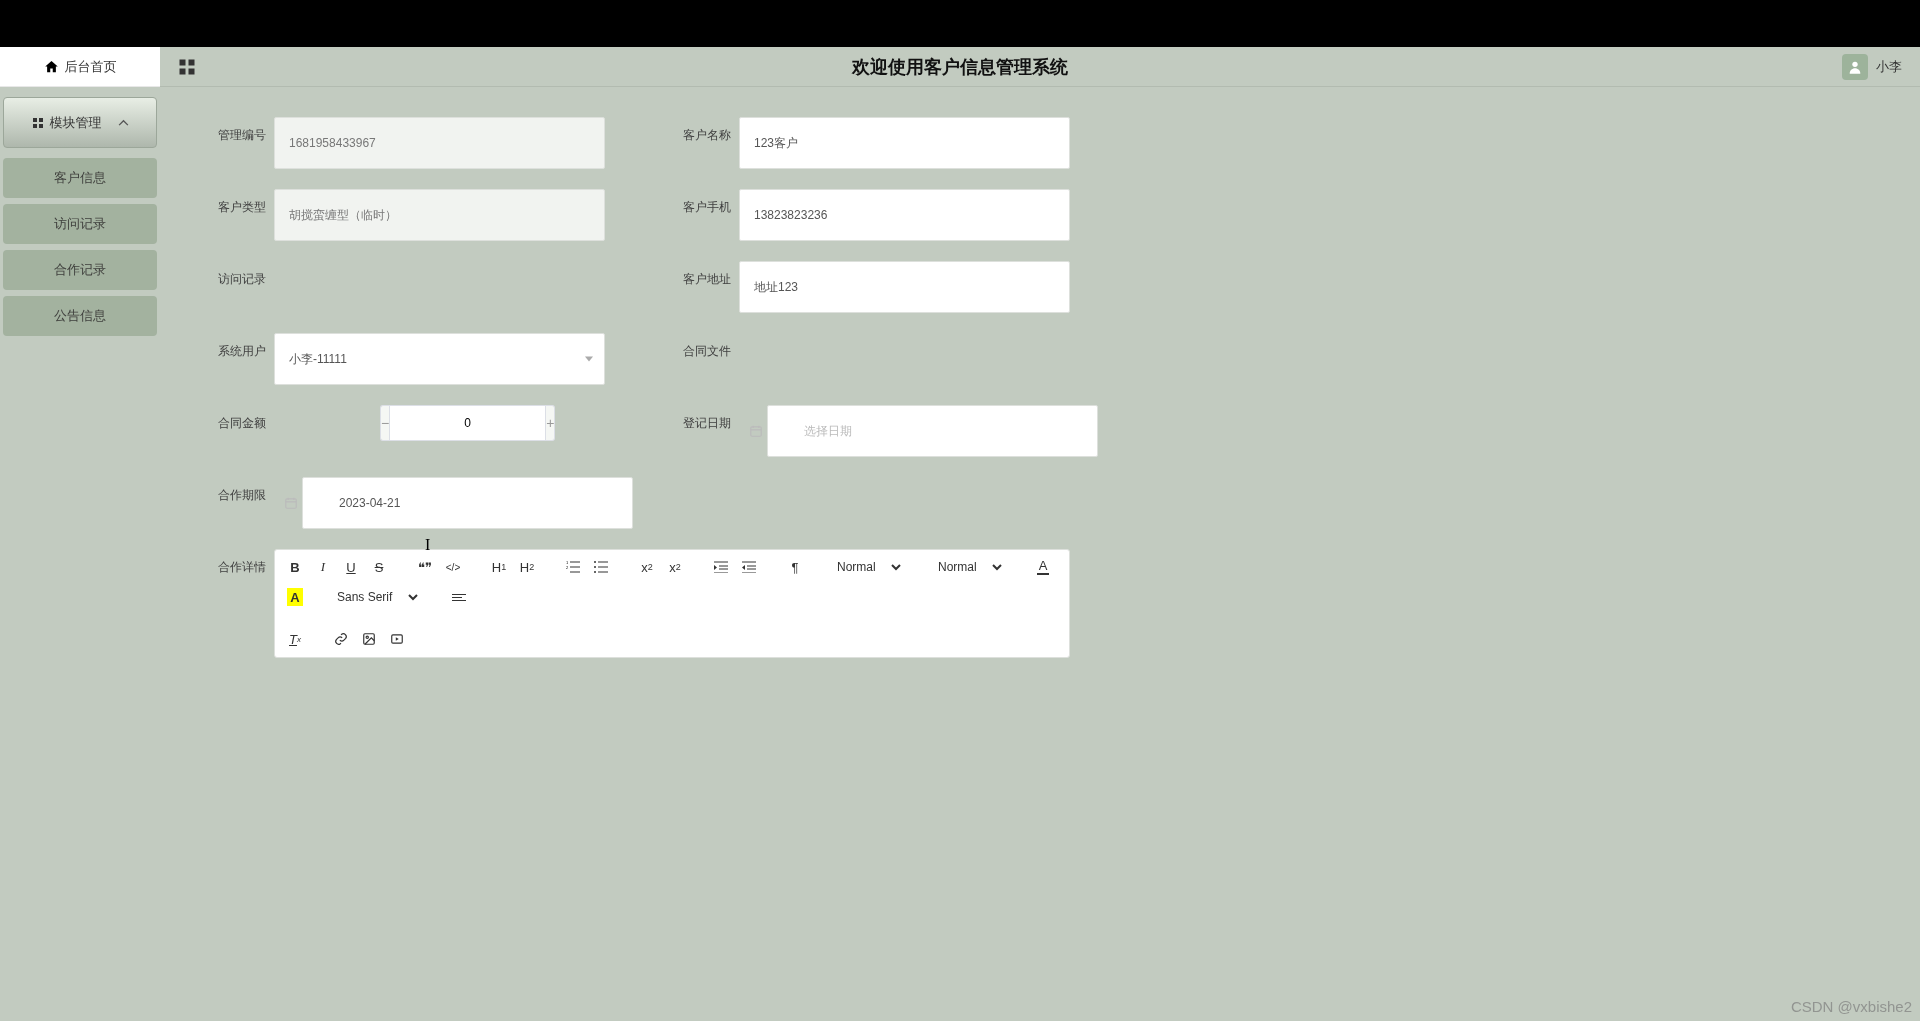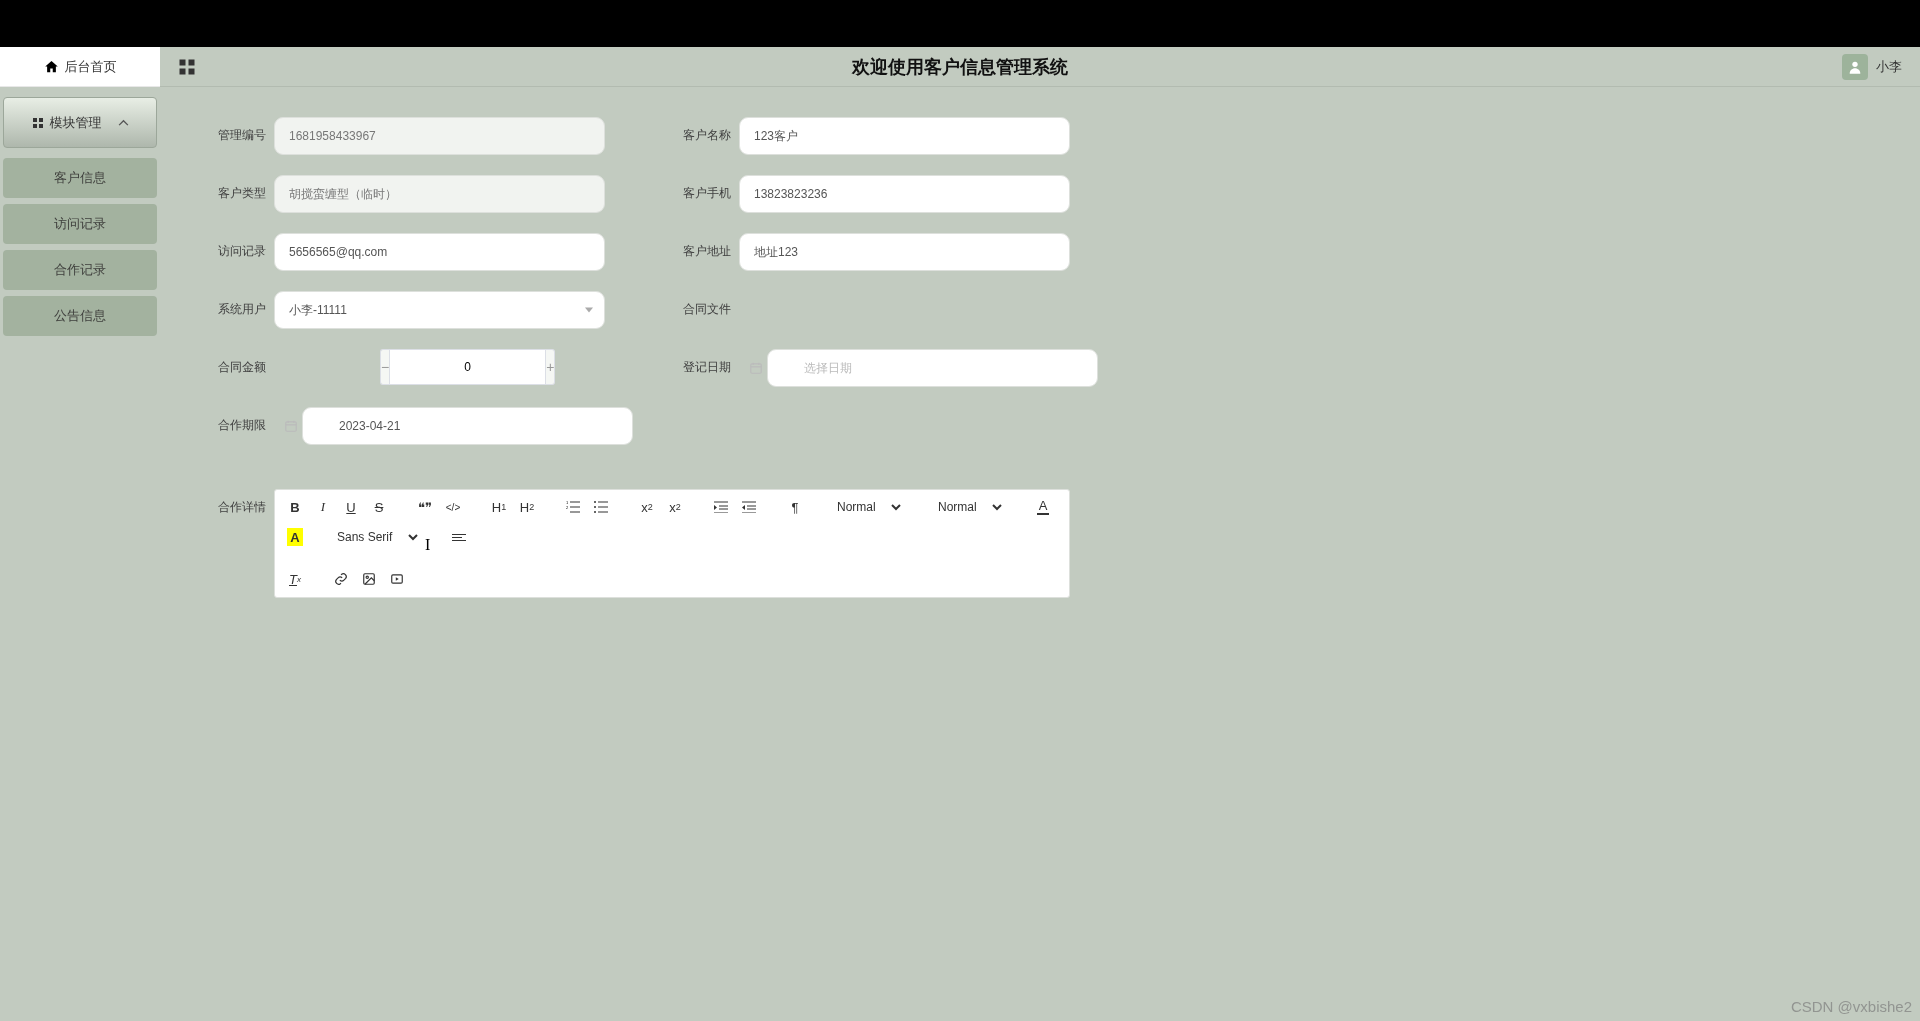--- a/index.html
+++ b/index.html
@@ -47,27 +47,27 @@
     .header-left { display: flex; align-items: center; }
     .grid-toggle { width: 18px; height: 18px; cursor: pointer; }
     .header-title { position: absolute; left: 50%; transform: translateX(-50%); font-size: 18px; font-weight: 700; color: #111; }
     .header-user { display: flex; align-items: center; gap: 8px; }
     .avatar { width: 26px; height: 26px; border-radius: 4px; background: #9db39b; display: flex; align-items: center; justify-content: center; }
     .avatar svg { width: 16px; height: 16px; fill: #fff; }
     
     .content-area { flex: 1; overflow-y: auto; padding: 30px 40px 40px 40px; }
     .form-grid { display: grid; grid-template-columns: 1fr 1fr; column-gap: 60px; row-gap: 20px; max-width: 870px; }
     .form-row { display: flex; align-items: flex-start; }
-    .form-row.full { grid-column: 1 / -1; margin-top: 24px; }
+    .form-row.full { grid-column: 1 / -1; }
     .form-label { width: 66px; text-align: right; font-size: 12px; color: #404040; padding-top: 10px; margin-right: 8px; flex-shrink: 0; }
     .form-control { flex: 1; }
     
     .input-text {
-      width: 100%; height: 38px; background: #fff; border: 1px solid #dde0dc;
-      border-radius: 9px; padding: 0 14px; font-size: 12px; color: #555;
+      width: 100%; height: 52px; background: #fff; border: 1px solid #dde0dc;
+      border-radius: 2px; padding: 0 14px; font-size: 12px; color: #555;
       outline: none;
     }
     .input-disabled { background: #f1f3f0; color: #777; }
     .input-text::placeholder { color: #bbb; font-style: normal; }
     
     .select-wrap { position: relative; }
     .select-wrap::after { content: ''; position: absolute; right: 12px; top: 50%; width: 0; height: 0; border-left: 4px solid transparent; border-right: 4px solid transparent; border-top: 5px solid #aaa; transform: translateY(-50%); pointer-events: none; }
     
     .upload-box {
       width: 260px; height: 128px; background: #fff; border: 1px dashed #d0d4ce;
@@ -194,21 +194,20 @@
           <div class="form-label">客户类型</div>
           <div class="form-control"><input class="input-text input-disabled" readonly="" value="胡搅蛮缠型（临时）" style=""></div>
         </div>
         <div class="form-row">
           <div class="form-label">客户手机</div>
           <div class="form-control"><input class="input-text" value="13823823236" style=""></div>
         </div>
 
         <div class="form-row">
           <div class="form-label">访问记录</div>
-          <div class="form-control"><input class="input-text" value="5656565@qq.com" style=""></div>
         </div>
         <div class="form-row">
           <div class="form-label">客户地址</div>
           <div class="form-control"><input class="input-text" value="地址123" style=""></div>
         </div>
 
         <div class="form-row">
           <div class="form-label">系统用户</div>
           <div class="form-control select-wrap"><input class="input-text" readonly="" value="小李-11111" style=""></div>
         </div>

